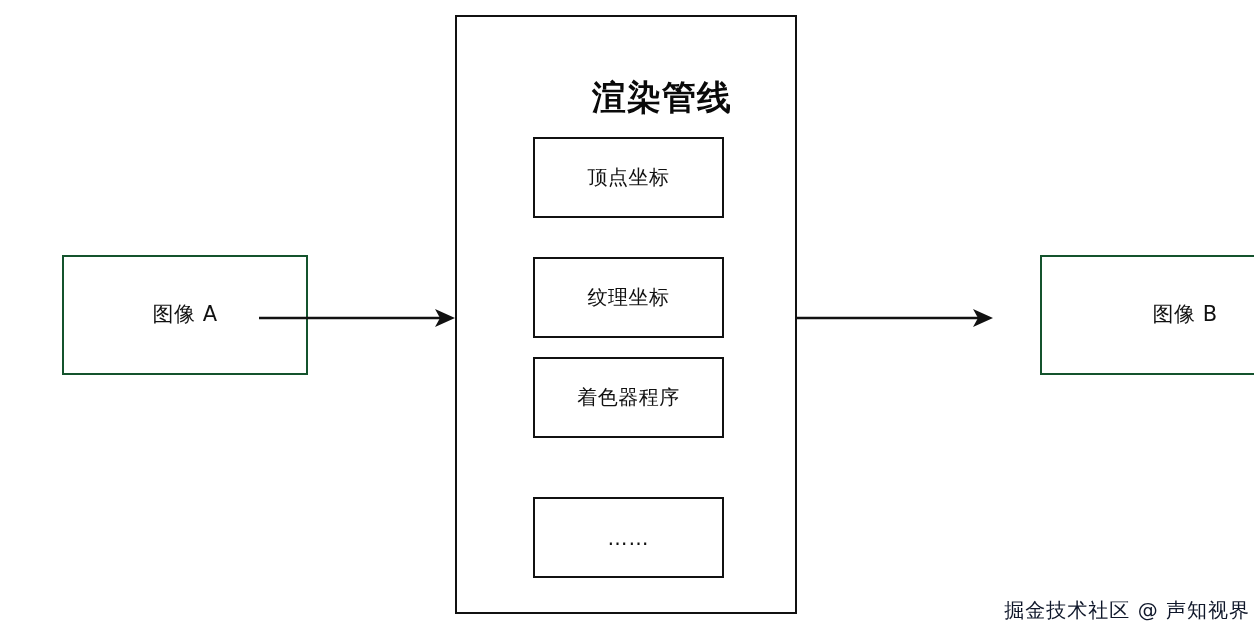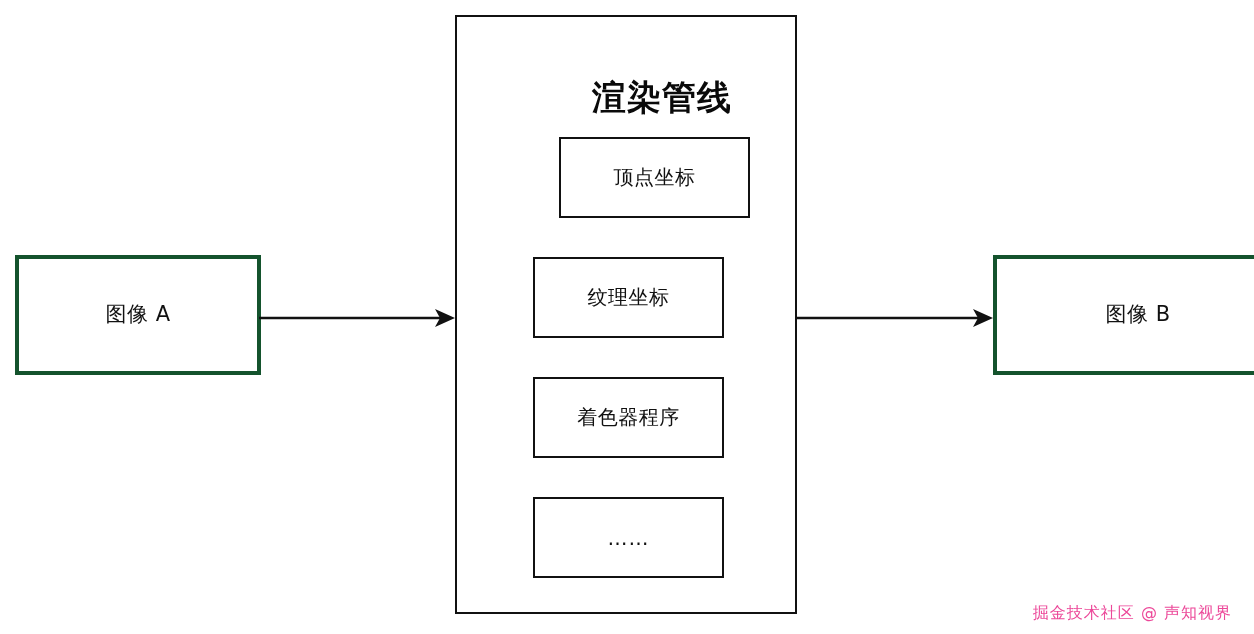--- a/index.html
+++ b/index.html
@@ -17,24 +17,25 @@
     height: 634px;
     background: #ffffff;
     overflow: hidden;
   }
 
   
   .box {
     position: absolute;
     box-sizing: border-box;
     background: #ffffff;
-    border: 4px solid #14532d;
+    border: 2px solid #14532d;
     display: flex;
     align-items: center;
     justify-content: center;
+    margin-left: 47px;
   }
   .box-label {
     font-size: 21px;
     line-height: 1.2;
     letter-spacing: 0.5px;
     color: #111111;
     white-space: nowrap;
     font-weight: 400;
   }
 
@@ -90,40 +91,40 @@
   .stage-label {
     font-size: 20px;
     letter-spacing: 0.5px;
     color: #111111;
     white-space: nowrap;
   }
   .stage-label.ellipsis {
     font-size: 20px;
     letter-spacing: 1px;
   }
-  #stage-0 { top: 120px; margin-left: 26px; }
+  #stage-0 { top: 120px; }
   #stage-1 { top: 240px; justify-content: center; }
-  #stage-2 { top: 360px; }
+  #stage-2 { top: 340px; }
   #stage-3 { top: 480px; }
 
   
   .arrow-svg {
     position: absolute;
     overflow: visible;
   }
   #arrow-in  { left: 259px; top: 300px; }
   #arrow-out { left: 795px; top: 300px; }
 
   
   #watermark {
     position: absolute;
-    right: 22px;
+    right: 4px;
     bottom: 10px;
-    font-size: 16px;
-    color: #ec4899;
+    font-size: 20px;
+    color: #0f172a;
     letter-spacing: 1px;
     white-space: nowrap;
     user-select: none;
   }
 </style>
 </head>
 <body>
 
 <div id="canvas">
 

